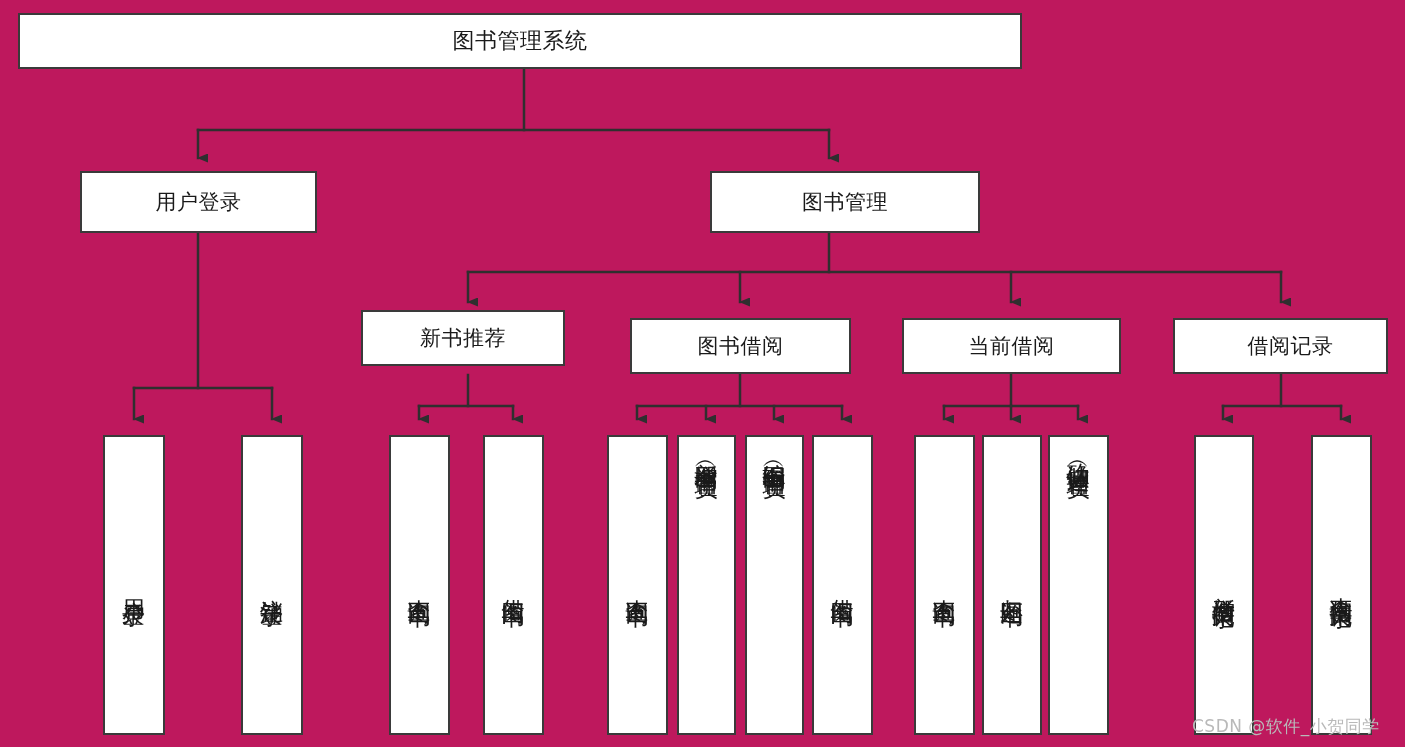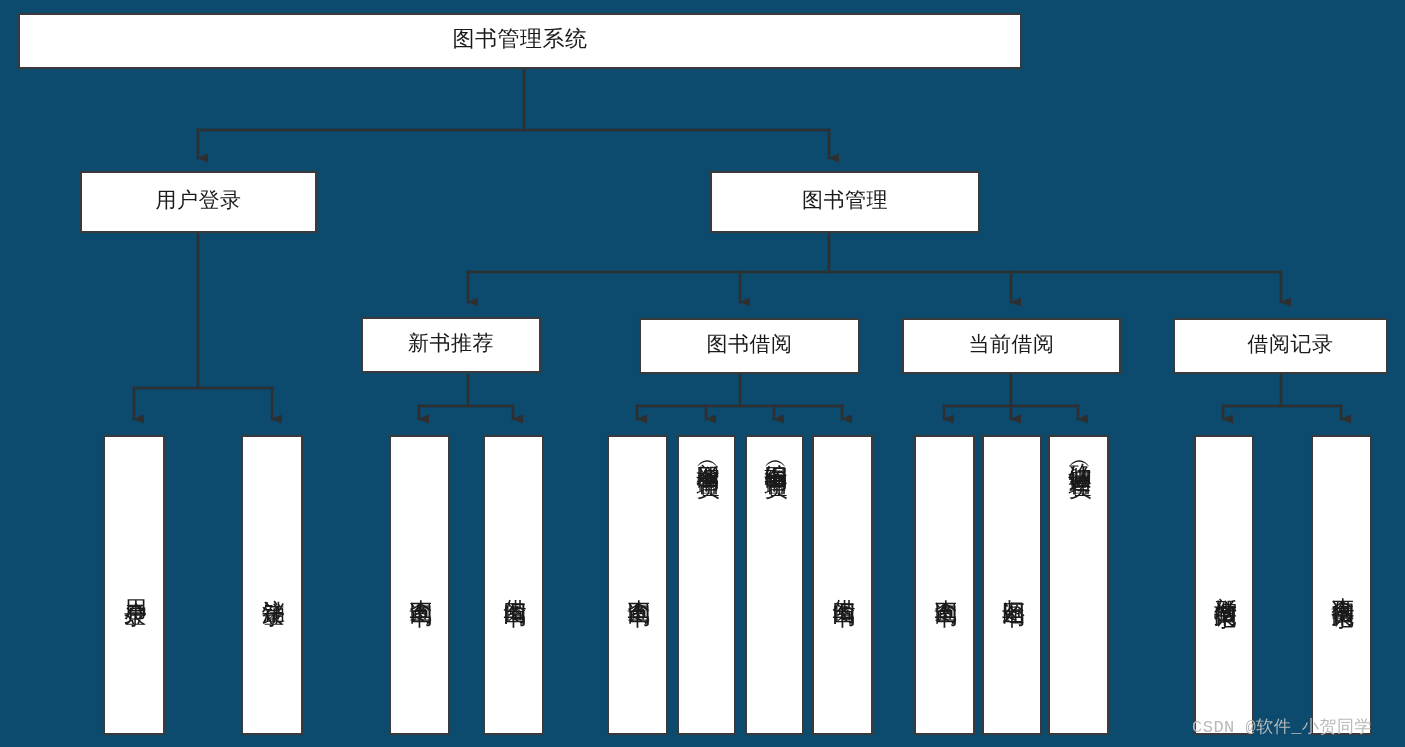--- a/index.html
+++ b/index.html
@@ -8,23 +8,22 @@
     padding: 0;
     background: #ffffff;
   }
   body {
     font-family: "DejaVu Sans", "Liberation Sans", sans-serif;
   }
   #diagram-root {
     position: relative;
     width: 1405px;
     height: 747px;
-    background: #0c4a6e;
+    background: #be185d;
     overflow: hidden;
-    font-family: Liberation Mono, monospace;
   }
   svg.diagram-canvas {
     position: absolute;
     left: 0;
     top: 0;
     width: 1405px;
     height: 747px;
     display: block;
   }
   
@@ -157,24 +156,24 @@
     <span class="node-label">图书管理系统</span>
   </div>
 
   <div class="node-box node-horizontal" style="left:80px; top:171px; width:237px; height:62px;">
     <span class="node-label">用户登录</span>
   </div>
   <div class="node-box node-horizontal" style="left:710px; top:171px; width:270px; height:62px;">
     <span class="node-label">图书管理</span>
   </div>
 
-  <div class="node-box node-horizontal" style="left:361px; top:317px; width:180px; height:56px;">
+  <div class="node-box node-horizontal" style="left:361px; top:310px; width:204px; height:56px;">
     <span class="node-label">新书推荐</span>
   </div>
-  <div class="node-box node-horizontal" style="left:630px; top:318px; width:221px; height:56px;margin-left:9px;">
+  <div class="node-box node-horizontal" style="left:630px; top:318px; width:221px; height:56px;">
     <span class="node-label">图书借阅</span>
   </div>
   <div class="node-box node-horizontal" style="left:902px; top:318px; width:219px; height:56px;">
     <span class="node-label">当前借阅</span>
   </div>
   <div class="node-box node-horizontal" style="left:1173px; top:318px; width:215px; height:56px;padding-left:20px;">
     <span class="node-label">借阅记录</span>
   </div>
 
   <div class="node-box node-vertical leaf-center" style="left:103px; top:435px; width:62px; height:300px;">

